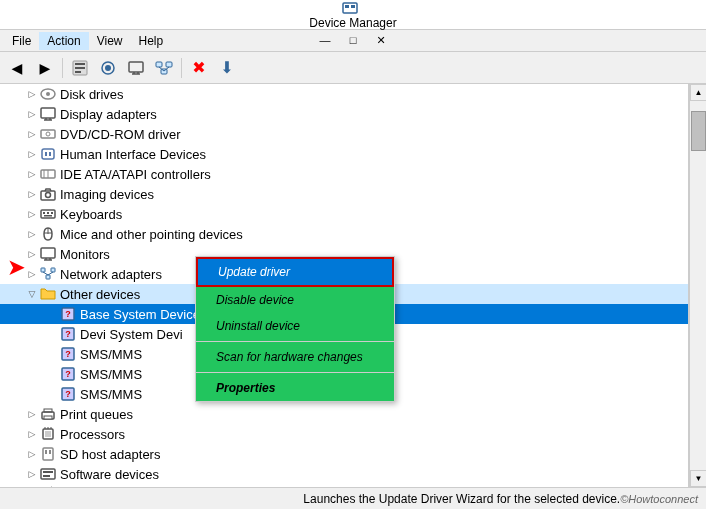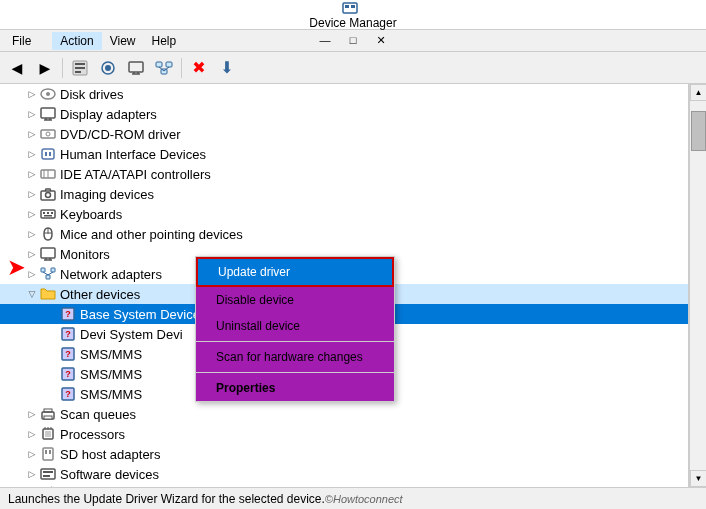--- a/index.html
+++ b/index.html
@@ -54,21 +54,21 @@
       display: flex;
       align-items: center;
       padding: 8px 4px;
       border-bottom: 1px solid #ccc;
     }
     .menu-item {
       padding: 2px 8px;
       cursor: pointer;
       font-size: 12px;
     }
-    .menu-item.active { background: #cce8ff; margin-left: 13px; }
+    .menu-item.active { background: #cce8ff; }
 
     
     .toolbar {
       background: #f0f0f0;
       height: 32px;
       display: flex;
       align-items: center;
       padding: 0 4px;
       border-bottom: 1px solid #ccc;
       gap: 2px;
@@ -182,41 +182,42 @@
     .level-2 { padding-left: 44px; }
 
     
     .status-bar {
       height: 22px;
       background: #f0f0f0;
       border-top: 1px solid #ccc;
       display: flex;
       align-items: center;
       padding: 0 8px;
-      justify-content: flex-start;
+      justify-content: flex-end;
     }
     .status-text {
       font-size: 12px;
     }
     .status-right {
       font-size: 11px;
       color: #666;
       font-style: italic;
     }
 
     
     .context-menu {
       position: absolute;
       top: 172px;
       left: 195px;
-      background: #a21caf;
+      background: #22c55e;
       border: 1px solid #ccc;
       box-shadow: 2px 2px 6px rgba(0,0,0,0.3);
       width: 200px;
       z-index: 100;
+      font-style: italic;
     }
     .context-menu-item {
       padding: 6px 20px;
       cursor: pointer;
       font-size: 12px;
     }
     .context-menu-item.highlighted {
       background: #0078d7;
       color: white;
       border: 2px solid #cc0000;
@@ -504,21 +505,21 @@
 
     <div class="tree-item level-1">
       <span class="expand-icon">▷</span>
       <span class="device-icon">
         <svg width="16" height="16" viewBox="0 0 16 16">
             <rect x="2" y="6" width="12" height="7" rx="1" fill="none" stroke="#555" stroke-width="1.5"></rect>
             <rect x="4" y="3" width="8" height="3" fill="none" stroke="#555" stroke-width="1"></rect>
             <rect x="4" y="10" width="8" height="3" fill="white" stroke="#555" stroke-width="1"></rect>
           </svg>
       </span>
-      <span class="tree-label">Scan queues</span>
+      <span class="tree-label">Print queues</span>
     </div>
 
     <div class="tree-item level-1">
       <span class="expand-icon">▷</span>
       <span class="device-icon">
         <svg width="16" height="16" viewBox="0 0 16 16">
             <rect x="3" y="3" width="10" height="10" rx="1" fill="none" stroke="#555" stroke-width="1.5"></rect>
             <rect x="5" y="5" width="6" height="6" fill="#ccc"></rect>
             <line x1="5" y1="1" x2="5" y2="3" stroke="#555" stroke-width="1"></line>
             <line x1="8" y1="1" x2="8" y2="3" stroke="#555" stroke-width="1"></line>

